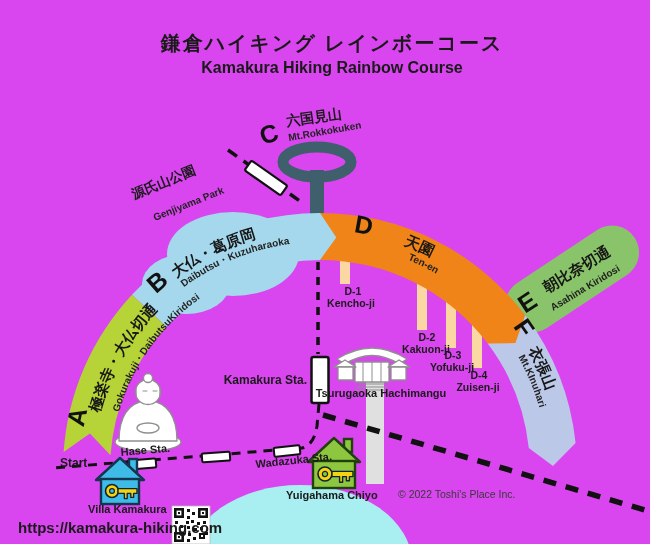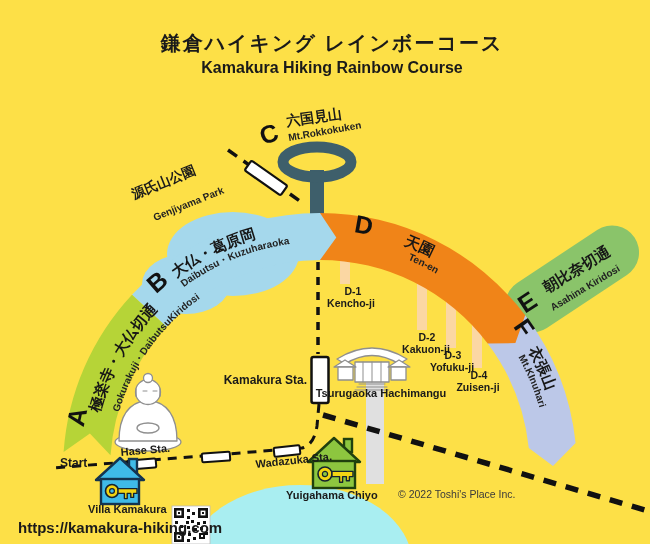--- a/index.html
+++ b/index.html
@@ -1,16 +1,16 @@
 <!DOCTYPE html>
 <html><head>
 <meta charset="utf-8">
 <style>
   html,body{margin:0;padding:0;background:#ffffff;}
-  #stage{position:relative;width:650px;height:544px;background:#fde047;overflow:hidden;}
+  #stage{position:relative;width:650px;height:544px;background:#d946ef;overflow:hidden;}
   svg{position:absolute;left:0;top:0;}
   text{font-family:"Liberation Sans","DejaVu Sans",sans-serif;fill:#1a1a1a;}
   .title-jp{font-size:20px;font-weight:bold;letter-spacing:2px;text-anchor:middle;}
   .title-en{font-size:16px;font-weight:bold;text-anchor:middle;}
   .seg-letter{font-size:25px;font-weight:bold;fill:#111;}
   .seg-jp{font-size:15px;font-weight:bold;fill:#161616;}
   .seg-en{font-size:10px;font-weight:bold;fill:#222;}
   .lbl{font-size:11px;font-weight:bold;}
   .lbl12{font-size:12px;font-weight:bold;}
   .poi{font-size:10.5px;font-weight:bold;text-anchor:middle;}

